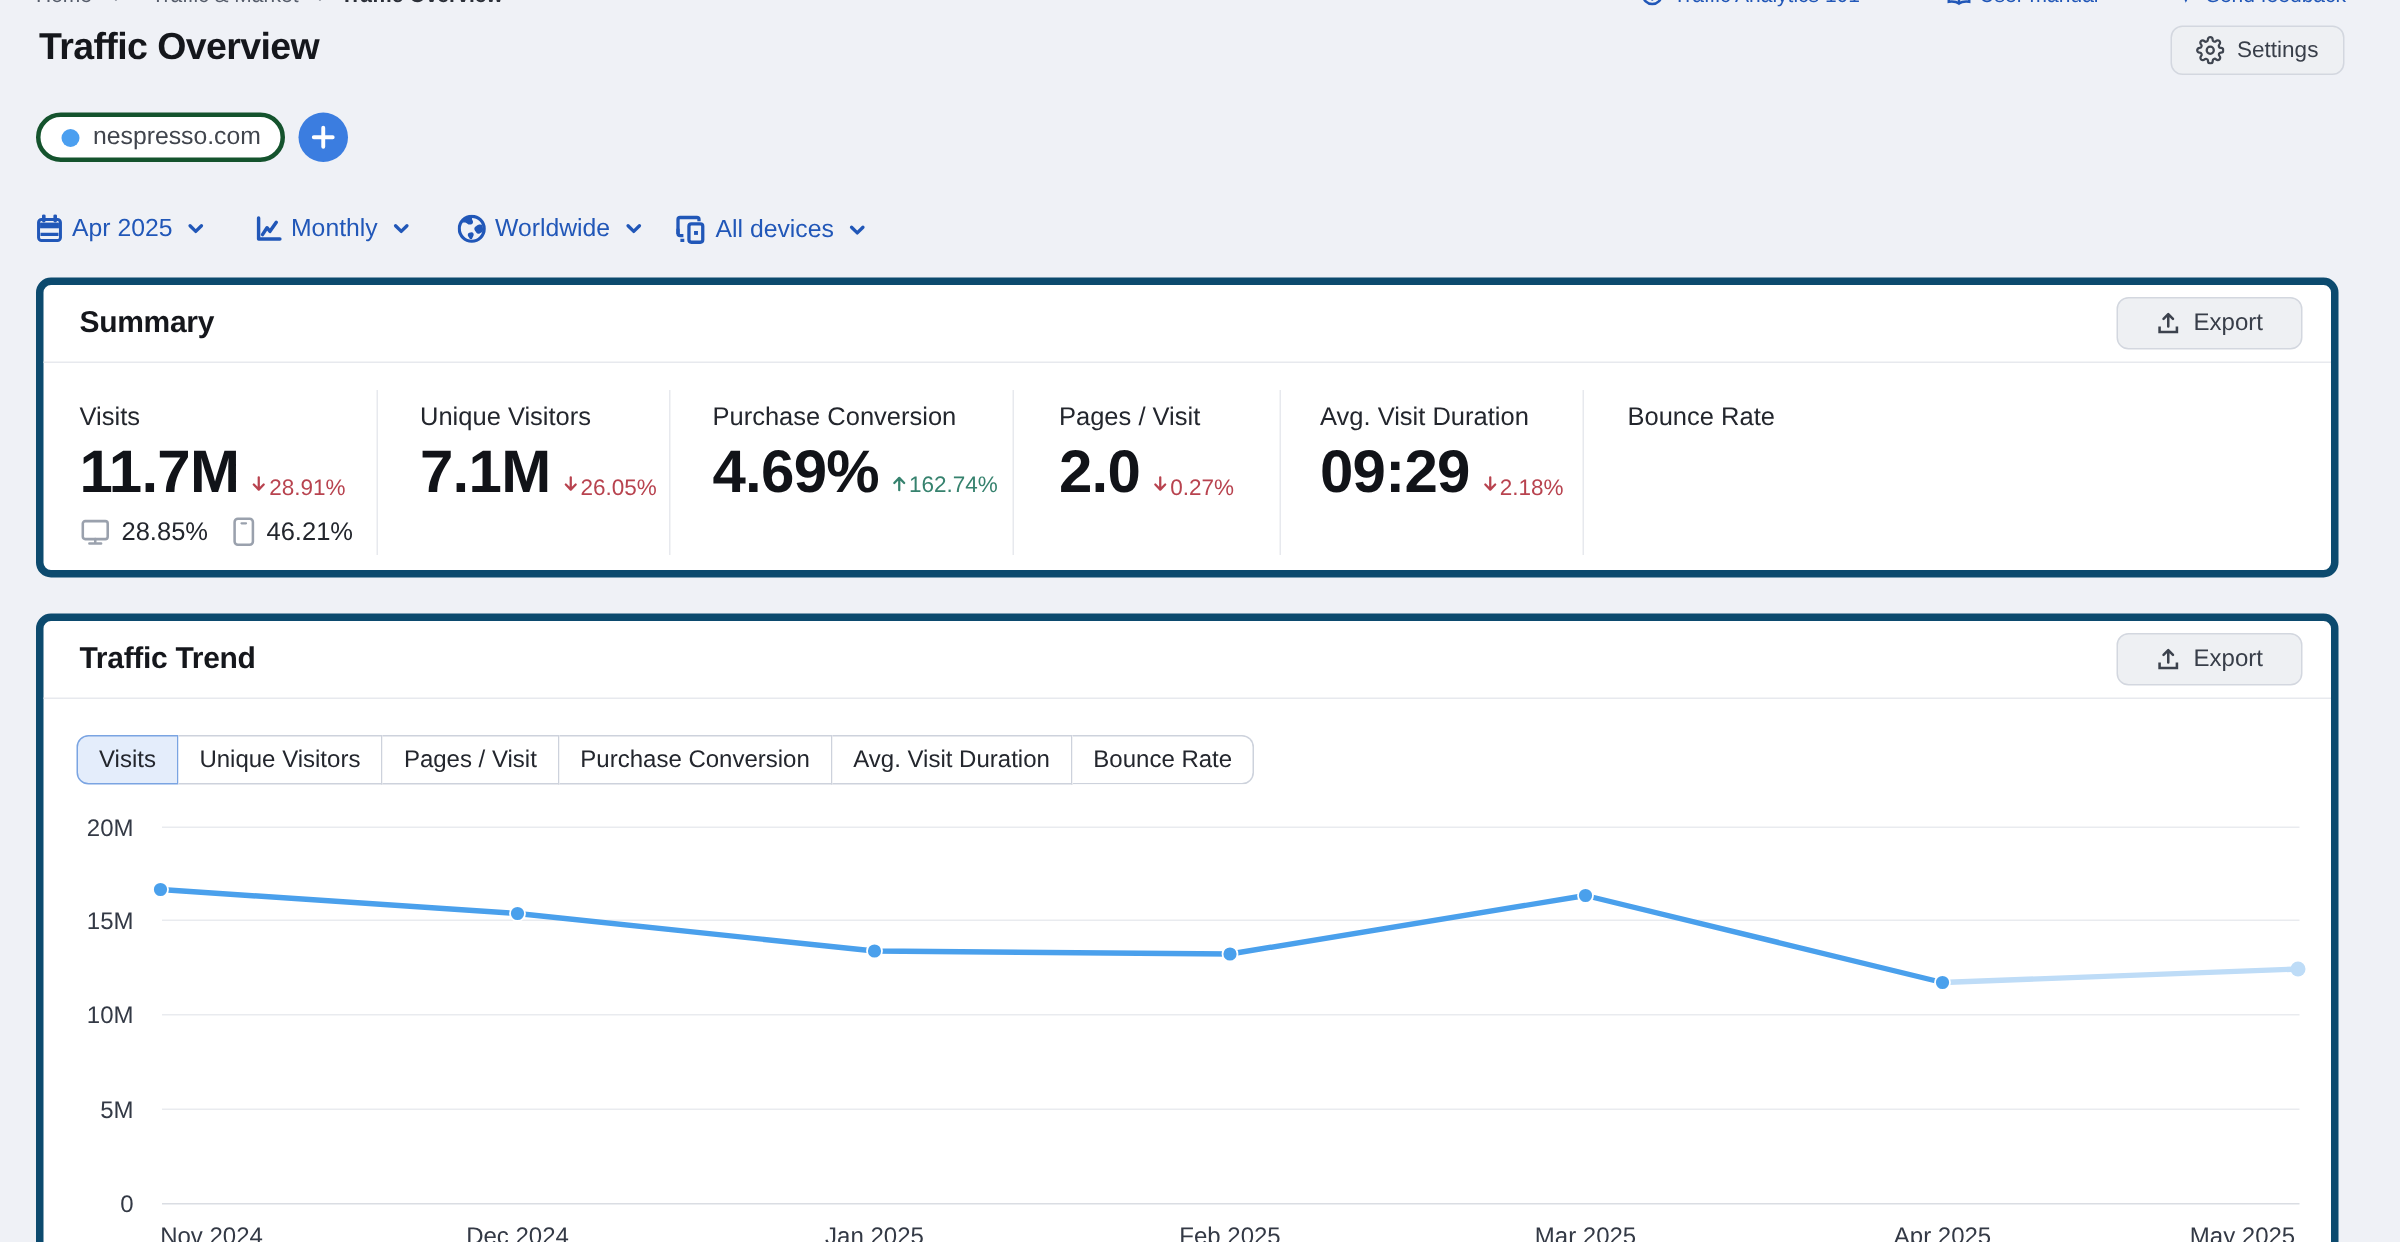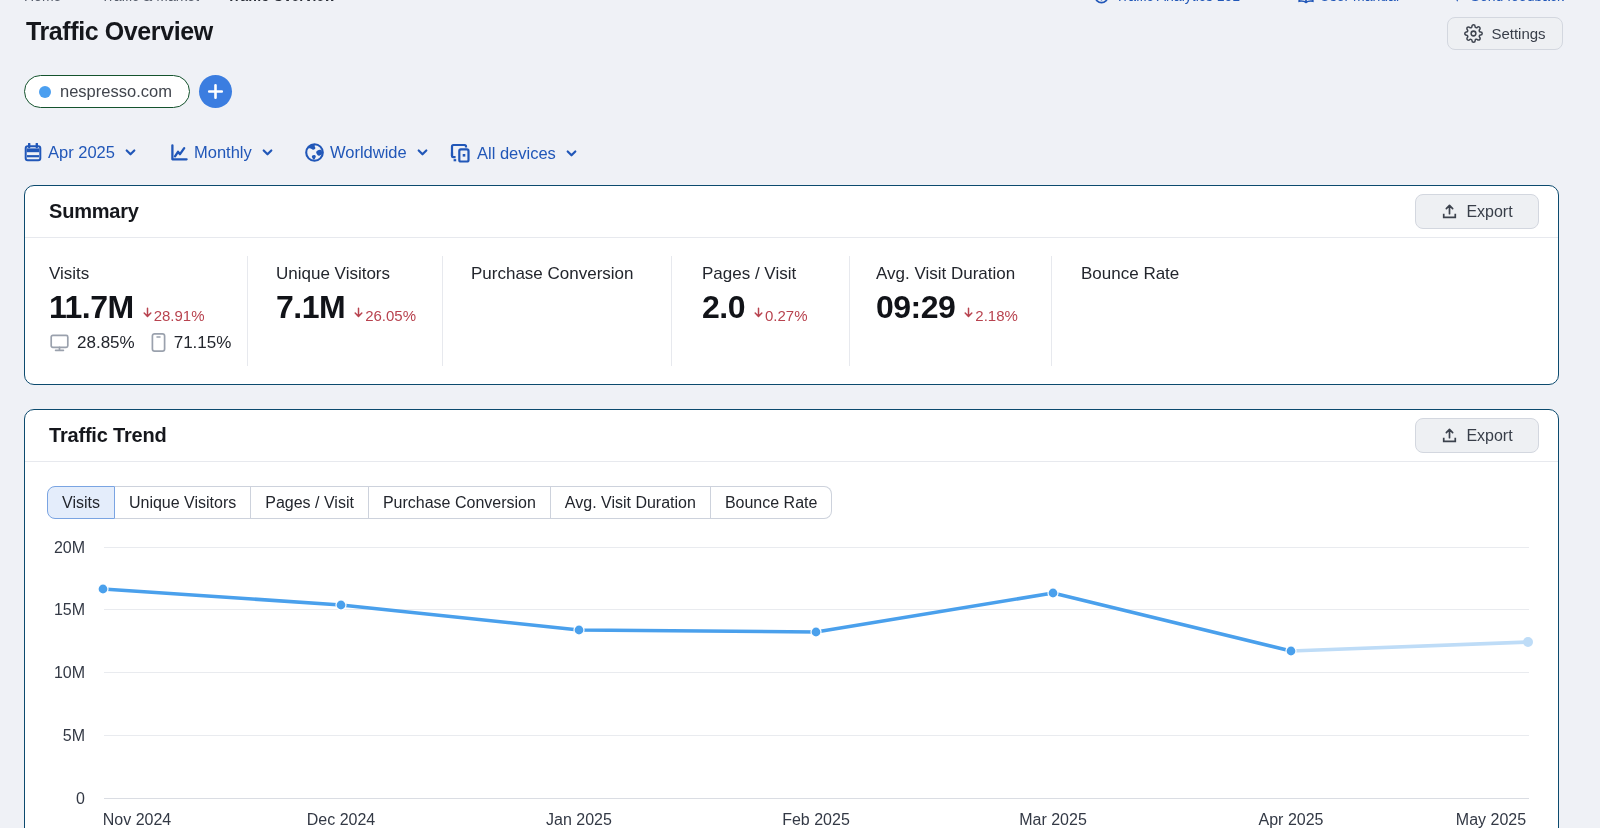--- a/index.html
+++ b/index.html
@@ -20,50 +20,50 @@
   .title { top:17px; left:26px; font-size:25px; font-weight:700; color:#15171c; letter-spacing:-0.4px; }
   .btn {
     display:inline-flex; align-items:center; justify-content:center;
     background:#eef0f3; border:1px solid #d3d7df; border-radius:8px;
     font-size:15px; color:#383e49; gap:8px;
   }
   .settings-btn { top:17px; right:37px; width:116px; height:33px; }
   
   .pill {
     top:75px; left:24px; height:33px; width:166px;
-    background:#fff; border:1px solid #14532d; border-radius:17px;
+    background:#fff; border:3px solid #14532d; border-radius:17px;
     display:flex; align-items:center; padding-left:14px; gap:9px;
   }
   .pill .dot { width:12px; height:12px; border-radius:50%; background:#4b9ff0; }
   .pill .txt { font-size:16.5px; color:#41454d; }
   .plusbtn {
     top:75px; left:199px; width:33px; height:33px; border-radius:50%;
     background:#3b7de0; display:flex; align-items:center; justify-content:center;
   }
   
   .filters { top:143px; left:0; width:1600px; height:22px; }
   .filters .filter { position:absolute; top:0; }
   .filter { display:flex; align-items:center; gap:6px; font-size:16.5px; color:#2157b8; font-weight:400; }
   
-  .card { background:#fff; border:1px solid #0c4a6e; border-radius:10px; left:24px; width:1535px; }
+  .card { background:#fff; border:5px solid #0c4a6e; border-radius:10px; left:24px; width:1535px; }
   .card-head {
     height:52px; border-bottom:1px solid #e7e9ee; display:flex; align-items:center;
     justify-content:space-between; padding:0 19px 0 24px;
   }
   .card-head h2 { font-size:20px; font-weight:700; color:#15171c; letter-spacing:-0.2px; }
   .export-btn { width:124px; height:35px; font-size:16px; }
   .sum-card { top:185px; height:200px; }
   .trend-card { top:409px; height:460px; }
   
   .cols { position:relative; height:148px; }
   .vdiv { position:absolute; top:18px; bottom:20px; width:1px; background:#e7e9ee; }
   .metric { position:absolute; top:0; }
   .metric .lab { font-size:17px; color:#23262d; margin-top:26px; }
   .metric .val-row { display:flex; align-items:baseline; gap:8px; margin-top:5px; }
-  .metric .val { font-size:32px; font-weight:700; color:#111318; letter-spacing:-0.5px; }
+  .metric .val { font-size:40px; font-weight:700; color:#111318; letter-spacing:-0.5px; }
   .neg { display:inline-flex; align-items:flex-start; gap:1px; font-size:15px; color:#b8434f; }
   .pos { display:inline-flex; align-items:baseline; gap:1px; font-size:15px; color:#36826e; }
   .devrow { display:flex; align-items:center; gap:7px; margin-top:6px; font-size:17px; color:#23262d; }
   
   .tabs { position:absolute; top:76px; left:22px; display:flex; }
   .tab {
     height:33px; display:flex; align-items:center; padding:0 14px;
     border:1px solid #cdd2dc; border-left:none; font-size:16px; color:#23262d; background:#fff;
   }
   .tab:first-child { border-left:1px solid #7aa4e2; border-radius:8px 0 0 8px; }
@@ -191,34 +191,40 @@
         <div class="devrow">
           <svg width="21" height="21" viewBox="0 0 21 21" fill="none" stroke="#9aa1ad" stroke-width="1.7">
             <rect x="2.2" y="3.4" width="16.6" height="12" rx="1.6"></rect>
             <path d="M10.5 15.4v1.8M6.6 18.3h7.8" stroke-linecap="round"></path>
           </svg>
           <span>28.85%</span>
           <svg width="17" height="21" viewBox="0 0 17 21" fill="none" stroke="#9aa1ad" stroke-width="1.7" style="margin-left:8px;">
             <rect x="2.4" y="1.8" width="12.2" height="17.4" rx="2.2"></rect>
             <path d="M7 4.9h3" stroke-linecap="round" stroke-width="1.5"></path>
           </svg>
-          <span>71.15%</span>
+          <span>46.21%</span>
         </div>
       </div>
       <div class="metric" style="left:251px">
         <div class="lab">Unique Visitors</div>
         <div class="val-row">
           <span class="val">7.1M</span>
           <span class="neg"><svg width="11" height="11" viewBox="0 0 11 11" style="margin-bottom:-1px">
               <path d="M5.5 1.2v7.6M2.2 6l3.3 3.4L8.8 6" stroke="currentColor" stroke-width="1.5" fill="none" stroke-linecap="round" stroke-linejoin="round"></path>
             </svg>26.05%</span>
         </div>
       </div>
       <div class="metric" style="left:446px">
         <div class="lab">Purchase Conversion</div>
+        <div class="val-row">
+          <span class="val">4.69%</span>
+          <span class="pos"><svg width="11" height="11" viewBox="0 0 11 11" style="margin-bottom:-1px">
+              <path d="M5.5 9.8V2.2M2.2 5L5.5 1.6 8.8 5" stroke="currentColor" stroke-width="1.5" fill="none" stroke-linecap="round" stroke-linejoin="round"></path>
+            </svg>162.74%</span>
+        </div>
       </div>
       <div class="metric" style="left:677px">
         <div class="lab">Pages / Visit</div>
         <div class="val-row">
           <span class="val">2.0</span>
           <span class="neg"><svg width="11" height="11" viewBox="0 0 11 11" style="margin-bottom:-1px">
               <path d="M5.5 1.2v7.6M2.2 6l3.3 3.4L8.8 6" stroke="currentColor" stroke-width="1.5" fill="none" stroke-linecap="round" stroke-linejoin="round"></path>
             </svg>0.27%</span>
         </div>
       </div>

